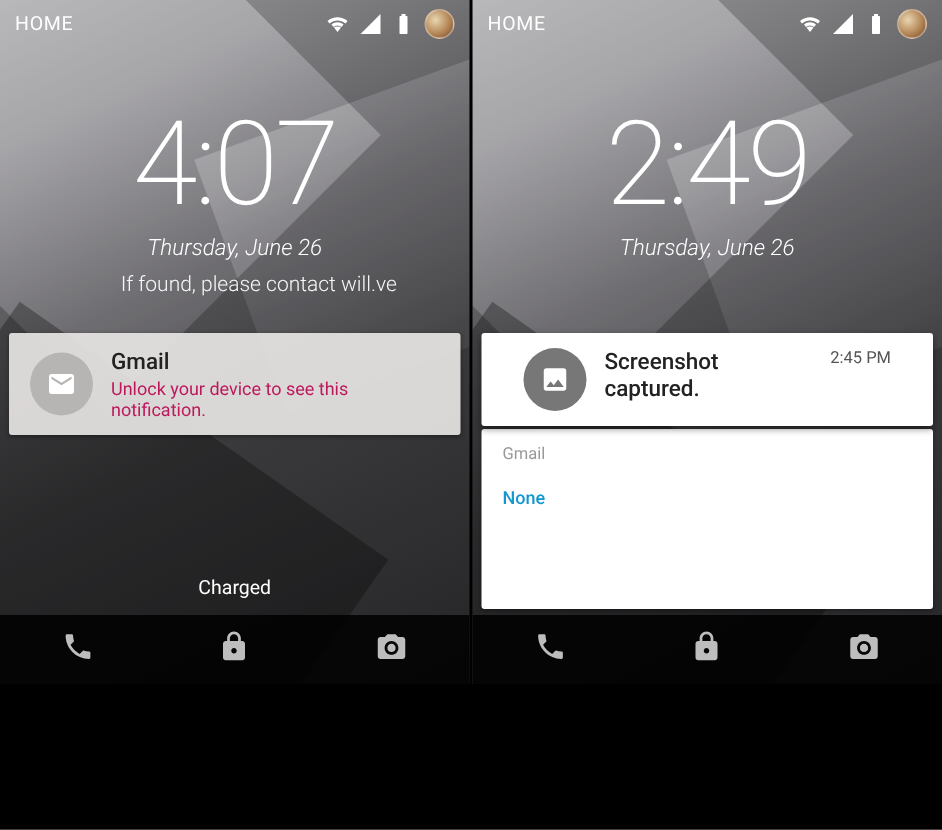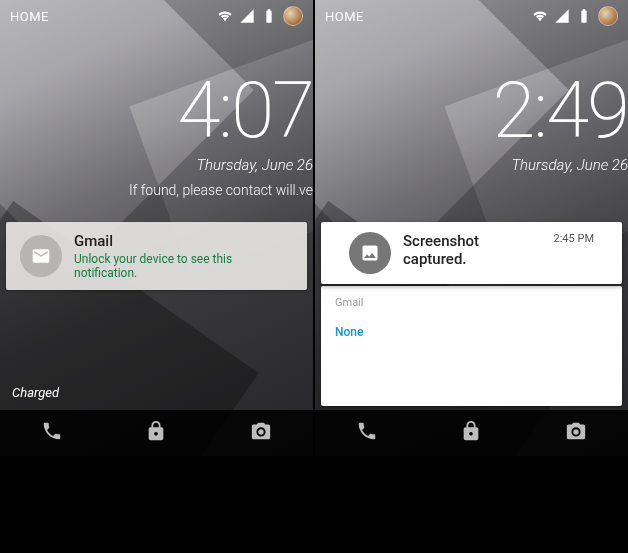--- a/index.html
+++ b/index.html
@@ -46,21 +46,21 @@
   .stat-svg { width:16px; height:16px; fill:#fff; display:block; }
   .avatar {
     width: 20px; height: 20px; border-radius: 50%;
     background: radial-gradient(circle at 35% 35%, #e8d5b0, #b08050 60%, #6a4530);
     border:1px solid rgba(255,255,255,.4);
   }
 
   .clock-block {
     position: absolute;
     top: 72px; left: 0; right: 0;
-    text-align: right;
+    text-align: center;
     color: #fff;
     z-index: 10;
   }
   .clock {
     font-size: 78px;
     font-weight: 200;
     letter-spacing: -2px;
     line-height: 1;
   }
   .date {
@@ -97,21 +97,21 @@
     width: 42px; height: 42px;
     border-radius: 50%;
     background: #b7b5b3;
     display: flex;
     align-items: center; justify-content: center;
     flex-shrink: 0;
   }
   .notif-icon-circle svg { width: 20px; height: 20px; fill:#fff; }
   .notif-text { flex:1; min-width:0; }
   .notif-title { font-size: 15px; color:#222; font-weight:500; }
-  .notif-sub { font-size: 12px; color:#15803d; margin-top:2px; }
+  .notif-sub { font-size: 12px; color:#be185d; margin-top:2px; }
 
   
   .notif-card2 {
     position: absolute;
     top: 222px; left: 6px; right: 6px;
     background: #fff;
     border-radius: 2px;
     padding: 10px 28px;
     display: flex;
     gap: 12px;
@@ -145,25 +145,24 @@
   .panel-item-text { flex:1; }
   .panel-item-title { font-size:13px; color:#222; }
   .panel-item-sub { font-size:11px; color:#888; margin-top:2px; line-height:1.3; }
   .checkbox {
     width:16px; height:16px; border:2px solid #777; margin-top:2px;
     flex-shrink:0;
   }
 
   .charged {
     position:absolute;
-    bottom: 56px; left:12px; right:0;
-    text-align:left;
+    bottom: 56px; left:0; right:0;
+    text-align:center;
     color:#fff;
     font-size:13px;
-    font-style: italic;
     z-index:10;
   }
 
   .nav-bar {
     position:absolute;
     bottom:0; left:0; right:0;
     height: 46px;
     background: rgba(0,0,0,.85);
     display:flex;
     align-items:center;

